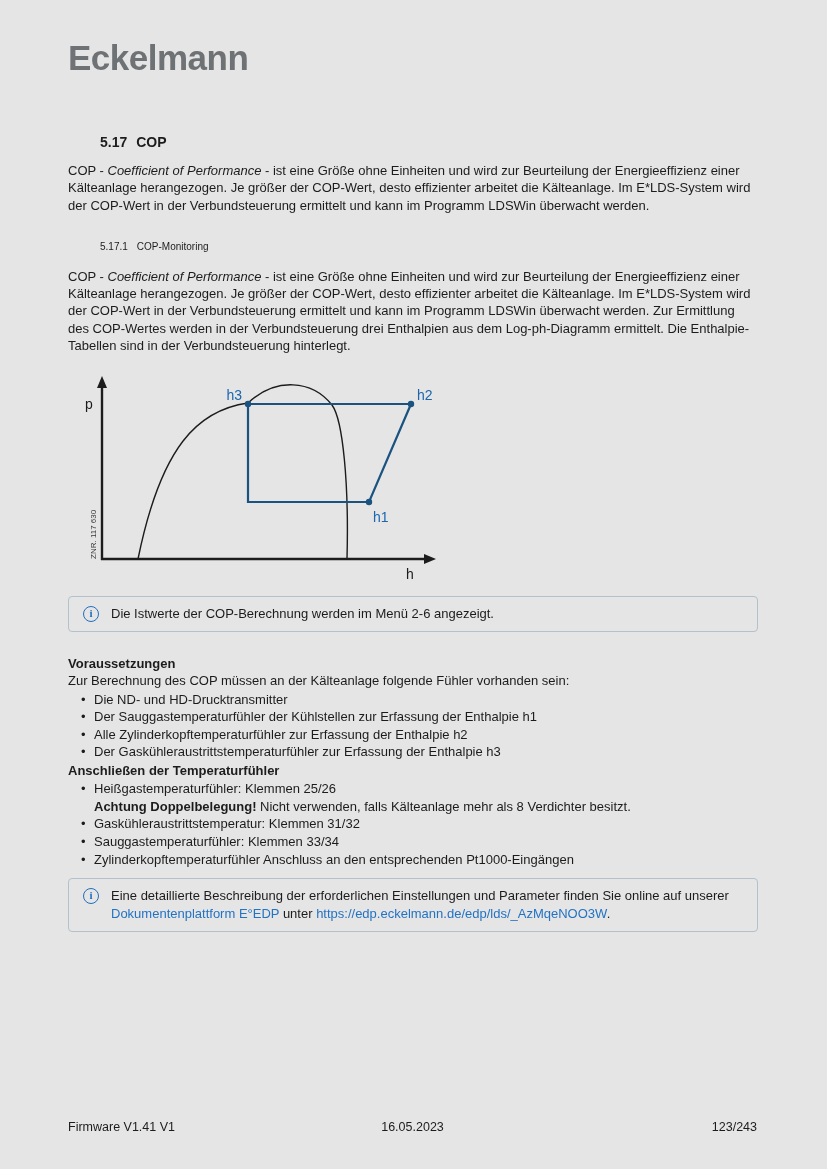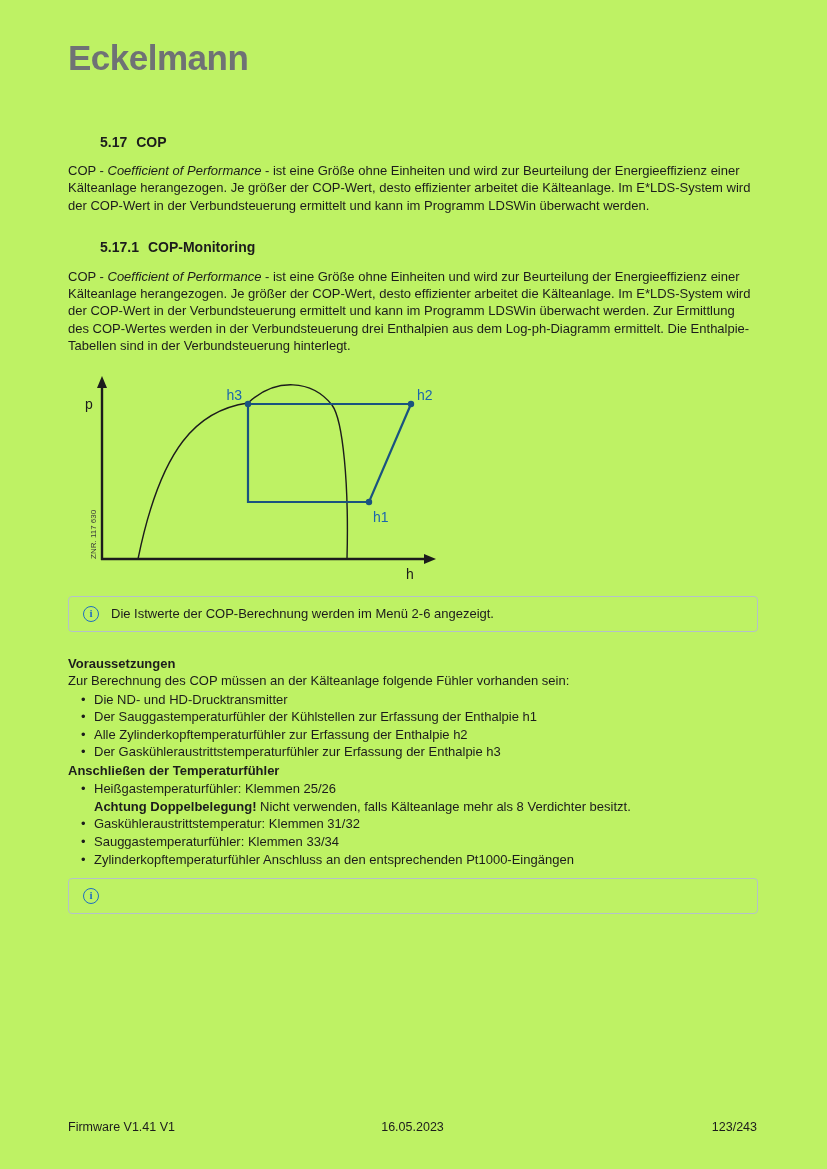--- a/index.html
+++ b/index.html
@@ -1,35 +1,35 @@
 <!DOCTYPE html>
 <html><head>
 <meta charset="utf-8">
 <style>
   * { margin:0; padding:0; box-sizing:border-box; }
   html,body { background:#ffffff; }
   .page {
     position:relative;
     width:827px; height:1169px;
-    background:#bef264;
+    background:#e5e5e5;
     font-family:"Liberation Sans", sans-serif;
     font-size:13px; line-height:17.3px;
     color:#1c1c1c;
     overflow:hidden;
   }
   .content { position:absolute; left:68px; top:0; width:690px; }
 
   .logo {
     margin-top:38px;
     font-size:35px; line-height:40px;
     font-weight:bold; color:#6f7275; letter-spacing:-0.5px;
   }
 
   .sec-h1 { margin-top:55px; font-size:14px; line-height:18px; font-weight:bold; }
-  .sec-h2 { margin-top:24px; font-size:14px; line-height:18px; font-weight:bold; }
+  .sec-h2 { margin-top:24px; font-size:10px; line-height:18px; font-weight:normal; }
   .sec-num { display:inline-block;margin-left:32px; }
   .sec-title { display:inline-block; margin-left:9px; }
 
   .para  { margin-top:11px; }
   .para2 { margin-top:12px; }
   .para3 { margin-top:4px; }
   .em { font-style:italic; }
 
   figure.diagram { margin:18px 0 0 8px; }
 
@@ -138,20 +138,21 @@
         <div>Heißgastemperaturfühler: Klemmen 25/26</div>
         <div><span class="warn-bold">Achtung Doppelbelegung!</span><span> Nicht verwenden, falls Kälteanlage mehr als 8 Verdichter besitzt.</span></div>
       </li>
       <li>Gaskühleraustrittstemperatur: Klemmen 31/32</li>
       <li>Sauggastemperaturfühler: Klemmen 33/34</li>
       <li>Zylinderkopftemperaturfühler Anschluss an den entsprechenden Pt1000-Eingängen</li>
     </ul>
 
     <div class="infobox infobox2">
       <span class="info-icon">i</span>
+      <span class="txt"><span>Eine detaillierte Beschreibung der erforderlichen Einstellungen und Parameter finden Sie online auf unserer </span><a class="doclink">Dokumentenplattform E°EDP</a><span> unter </span><a class="doclink">https://edp.eckelmann.de/edp/lds/_AzMqeNOO3W</a><span>.</span></span>
     </div>
 
   </div>
 
   <div class="footer">
     <span class="f-left">Firmware V1.41 V1</span>
     <span class="f-mid">16.05.2023</span>
     <span class="f-right">123/243</span>
   </div>
 </div>

